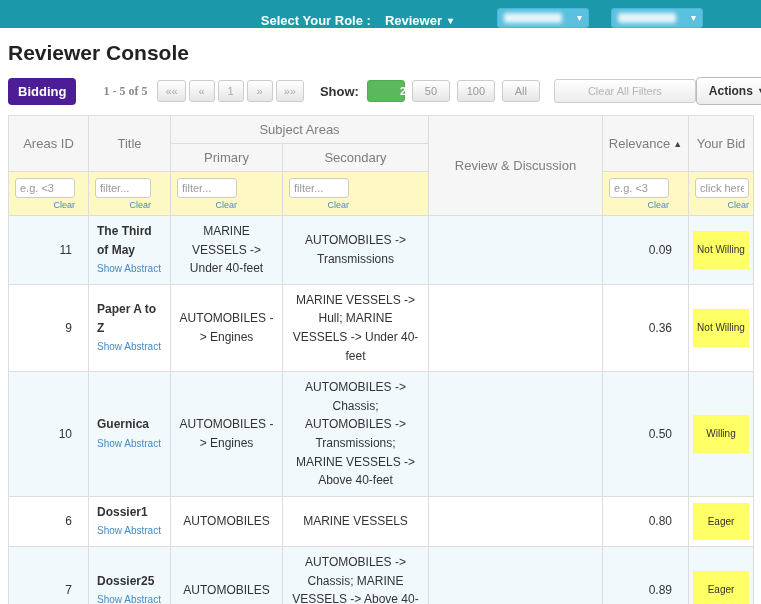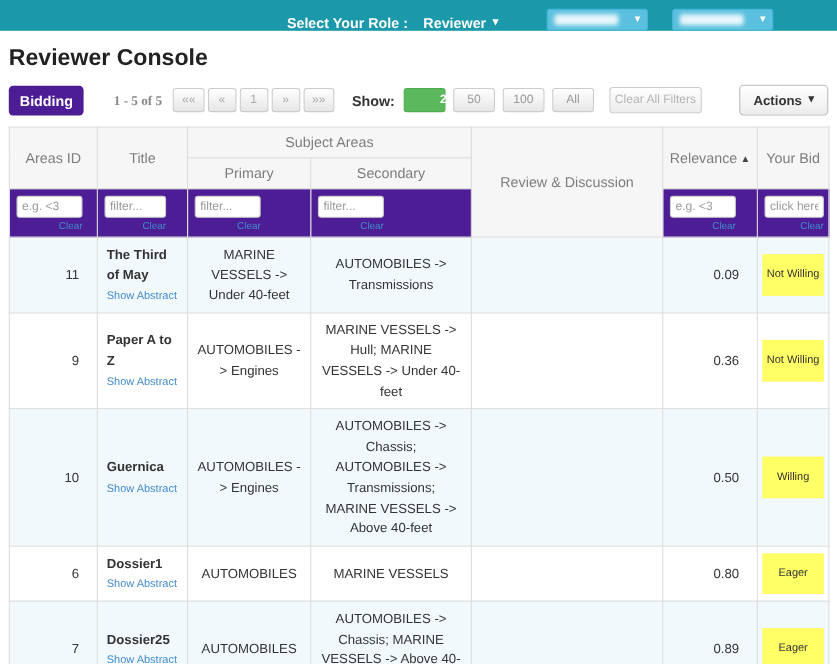--- a/index.html
+++ b/index.html
@@ -46,33 +46,33 @@
   }
   .show-label { font-weight: bold; font-size: 13px; color: #333; margin: 0 8px 0 16px; }
   .size-group { display: flex; gap: 7px; }
   .size-btn {
     background: linear-gradient(#ffffff, #e6e6e6); border: 1px solid #ccc; border-radius: 3px;
     color: #999; font-size: 11px; padding: 4px 0; width: 38px; text-align: center; cursor: pointer;
   }
   .size-btn.active { background: #5cb85c; border-color: #4cae4c; color: #fff; font-weight: bold; padding-left: 32px; }
   .clear-filters-btn {
     background: linear-gradient(#ffffff, #ececec); border: 1px solid #ccc; border-radius: 3px;
-    color: #b5b5b5; font-size: 11px; padding: 5px 4px; margin-left: 14px; cursor: pointer; white-space: nowrap;
+    color: #b5b5b5; font-size: 11px; padding: 5px 33px; margin-left: 14px; cursor: pointer; white-space: nowrap;
   }
   .actions-btn {
     margin-left: auto; background: linear-gradient(#ffffff, #ececec); border: 1px solid #bbb;
     border-radius: 4px; color: #333; font-weight: bold; font-size: 12px;
     padding: 6px 12px; cursor: pointer; display: flex; align-items: center; gap: 6px;
   }
 
   
   table.grid { border-collapse: collapse; table-layout: fixed; width: 745px; margin: 0 8px; font-size: 12px; }
   table.grid th, table.grid td { border: 1px solid #ddd; }
   thead th { background: #f6f6f6; color: #7d7d7d; font-weight: normal; font-size: 13px; text-align: center; padding: 6px 4px; }
-  thead .filter-row td { background: #4c1d95; padding: 6px 0 4px 6px; vertical-align: top; }
+  thead .filter-row td { background: #fef9c3; padding: 6px 0 4px 6px; vertical-align: top; }
   .sort-arrow { font-size: 9px; color: #444; margin-left: 3px; vertical-align: 1px; }
   .filter-wrap { display: inline-block; text-align: right; }
   .filter-input {
     width: 60px; height: 20px; border: 1px solid #ccc; border-radius: 3px;
     padding: 2px 4px; font-size: 11px; font-family: "Liberation Sans", sans-serif; color: #333;
   }
   .filter-input.narrow { width: 54px; }
   .filter-input::placeholder { color: #999; }
   .clear-link { display: block; font-size: 9px; color: #428bca; margin-top: 2px; cursor: pointer; text-decoration: none; }
 

